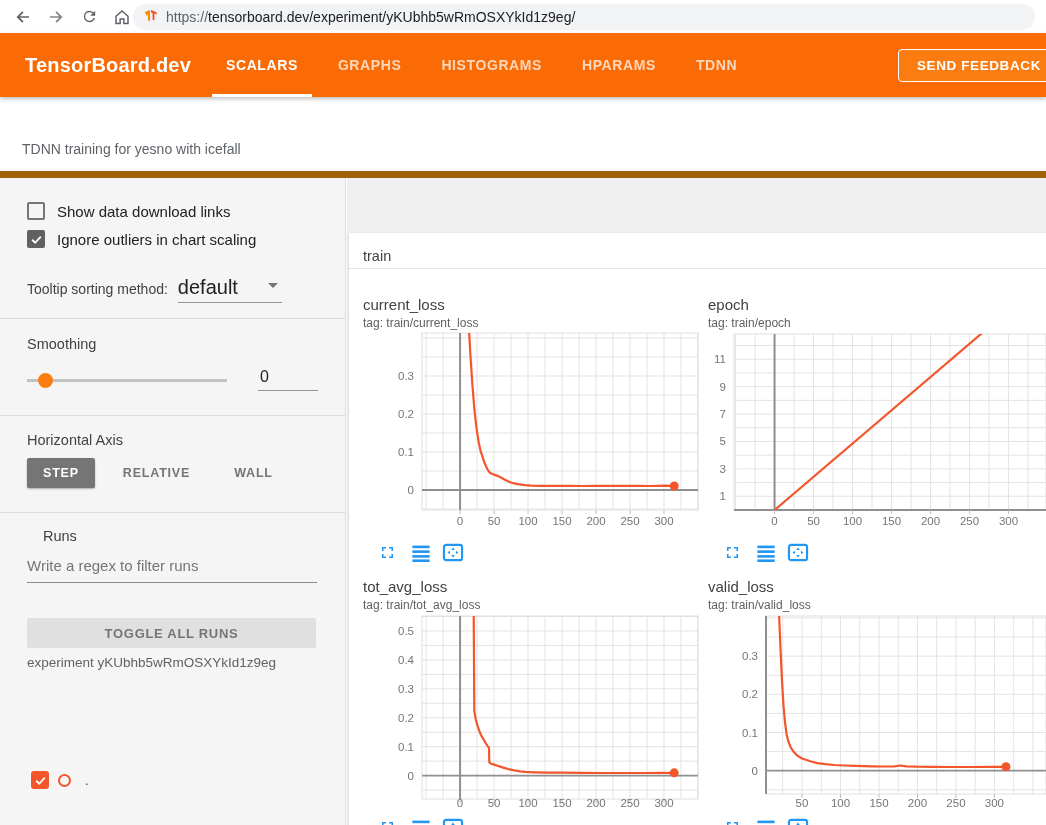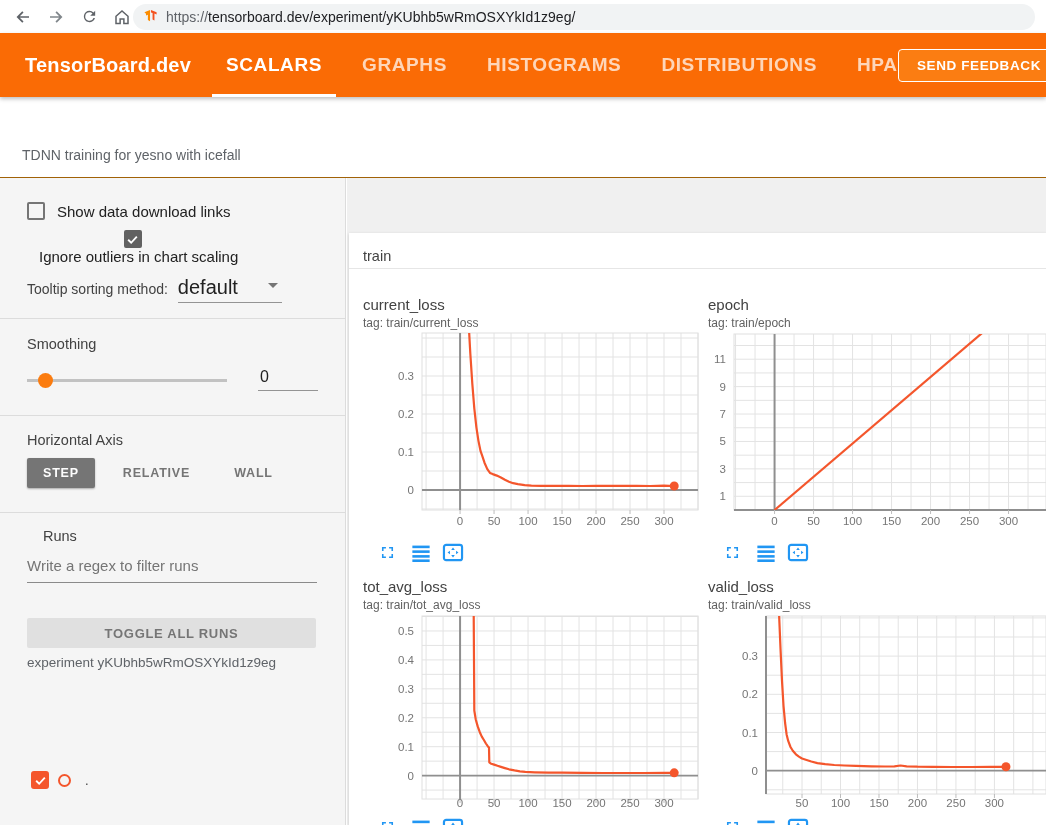--- a/index.html
+++ b/index.html
@@ -11,27 +11,27 @@
   .browser-bar { position:absolute; left:0; top:0; width:1046px; height:33px; background:#fff; display:flex; align-items:center; }
   .nav-ico { width:20px; height:20px; margin-left:13px; display:flex; align-items:center; justify-content:center; cursor:pointer; }
   .url-pill { position:absolute; left:133px; top:4px; width:902px; height:26px; background:#f1f3f4; border-radius:13px; display:flex; align-items:center; padding-left:10px; }
   .url-text { font-size:14px; color:#202124; margin-left:8px; white-space:nowrap; }
   .url-scheme { color:#5f6368; }
 
   
   .app-header { position:absolute; left:0; top:33px; width:1046px; height:64px; background:#fa6b05; box-shadow:0 2px 4px rgba(0,0,0,.25); z-index:5; }
   .logo { position:absolute; left:25px; top:0; height:64px; line-height:64px; color:#fff; font-size:20px; font-weight:bold; letter-spacing:.2px; }
   .tabs { position:absolute; left:212px; top:0; height:64px; display:flex; }
-  .tab { height:64px; line-height:64px; padding:0 14px; color:rgba(255,255,255,.72); font-size:19px; font-weight:bold; letter-spacing:.6px; position:relative; cursor:pointer; margin-right:12px; }
+  .tab { height:64px; line-height:64px; padding:0 14px; color:rgba(255,255,255,.72); font-size:14px; font-weight:bold; letter-spacing:.6px; position:relative; cursor:pointer; margin-right:12px; }
   .tab.active { color:#fff; }
   .tab.active::after { content:""; position:absolute; left:0; right:0; bottom:0; height:3px; background:#fff; }
   .feedback-btn { position:absolute; right:-14px; top:16px; height:33px; padding:0 18px; background:#fb7d12; border:1.5px solid #fff; border-radius:4px; color:#fff; font-size:13.5px; font-weight:bold; letter-spacing:.6px; line-height:30px; cursor:pointer; white-space:nowrap; }
 
   
-  .subtitle-bar { position:absolute; left:0; top:97px; width:1046px; height:81px; background:#fff; border-bottom:1px solid #a16207; }
+  .subtitle-bar { position:absolute; left:0; top:97px; width:1046px; height:81px; background:#fff; border-bottom:7px solid #a16207; }
   .subtitle-text { position:absolute; left:22px; bottom:14px; font-size:14px; color:#5f6368; }
 
   
   .sidebar { position:absolute; left:0; top:178px; width:346px; height:647px; background:#f5f5f5; border-right:1px solid #dcdcdc; }
   .cb-row { position:absolute; left:27px; display:flex; align-items:center; cursor:pointer; }
   .cb { width:18px; height:18px; border:2px solid #757575; border-radius:2px; background:transparent; flex:none; display:flex; align-items:center; justify-content:center; }
   .cb.checked-dark { background:#616161; border-color:#616161; }
   .cb.checked-orange { background:#f4562c; border-color:#f4562c; border-radius:3px; }
   .cb-label { margin-left:12px; font-size:15px; color:#212121; }
   .sb-divider { position:absolute; left:0; width:346px; height:1px; background:#dcdcdc; }
@@ -107,37 +107,36 @@
       <span class="url-text"><span class="url-scheme">https://</span><span>tensorboard.dev/experiment/yKUbhb5wRmOSXYkId1z9eg/</span></span>
     </div>
   </div>
 
   <div class="app-header">
     <div class="logo">TensorBoard.dev</div>
     <div class="tabs">
       <div class="tab active">SCALARS</div>
       <div class="tab">GRAPHS</div>
       <div class="tab">HISTOGRAMS</div>
-      <div class="tab">DISTRIBUTIONS</div>
       <div class="tab">HPARAMS</div>
       <div class="tab">TDNN</div>
     </div>
     <button class="feedback-btn">SEND FEEDBACK</button>
   </div>
 
   <div class="subtitle-bar">
     <div class="subtitle-text">TDNN training for yesno with icefall</div>
   </div>
 
   <div class="sidebar">
     <div class="cb-row" style="top:24px;">
       <span class="cb"></span>
       <span class="cb-label">Show data download links</span>
     </div>
-    <div class="cb-row" style="top:52px;flex-direction:column;">
+    <div class="cb-row" style="top:52px;">
       <span class="cb checked-dark">
         <svg width="13" height="13" viewBox="0 0 24 24">
             <polyline points="4,12.5 9.5,18 20,6.5" fill="none" stroke="#fff" stroke-width="3.4"></polyline>
           </svg>
       </span>
       <span class="cb-label">Ignore outliers in chart scaling</span>
     </div>
 
     <div class="tooltip-row">
       <span class="tooltip-label">Tooltip sorting method:</span>

